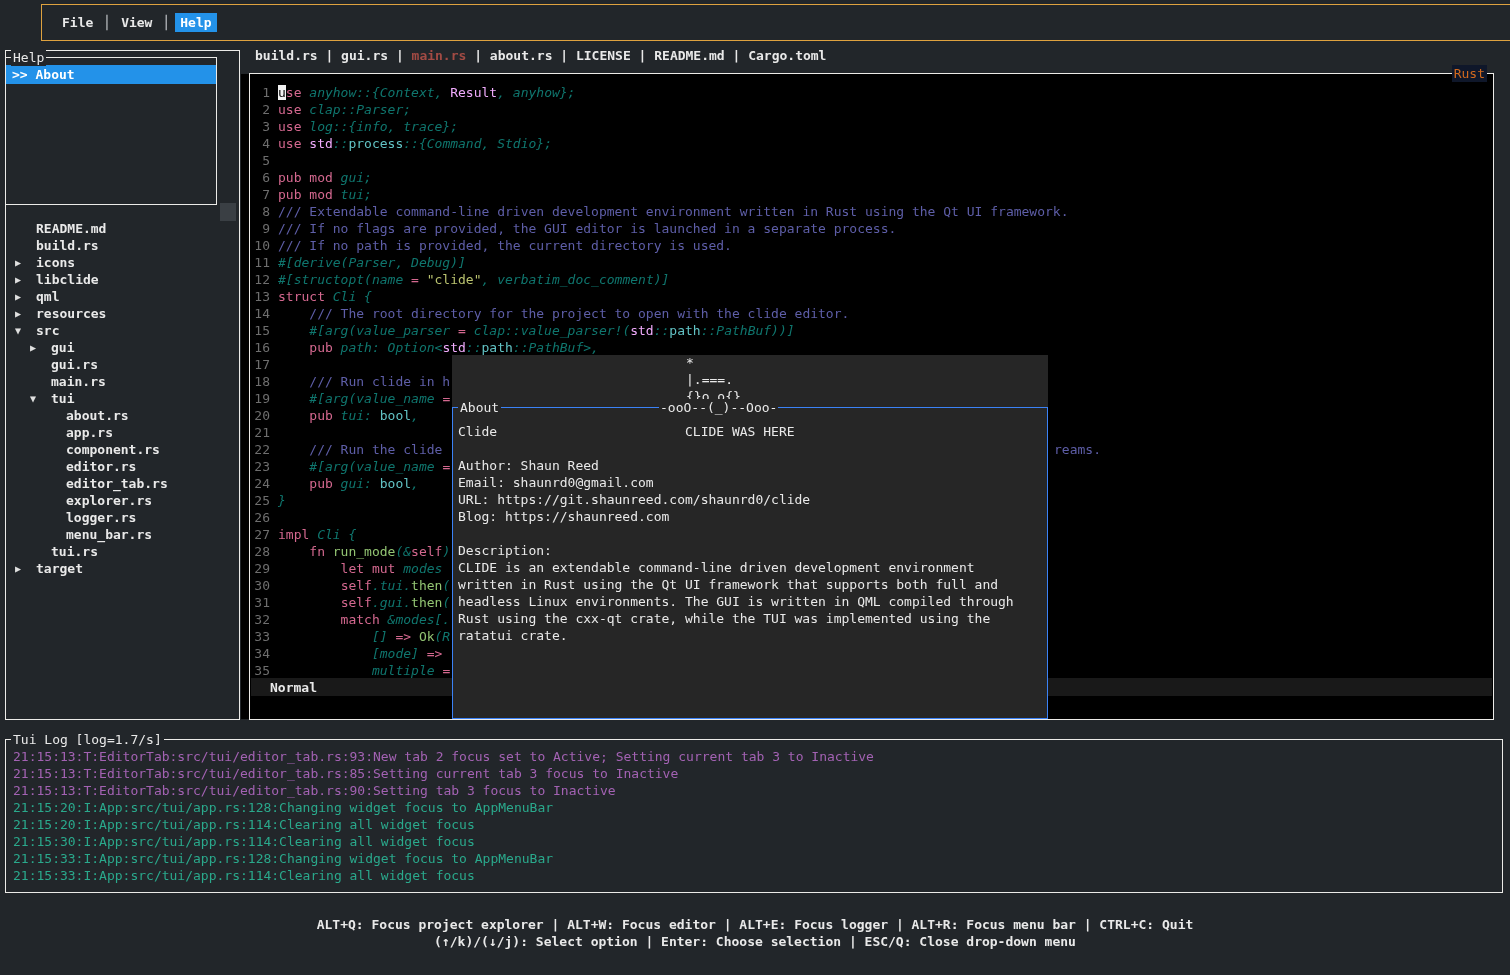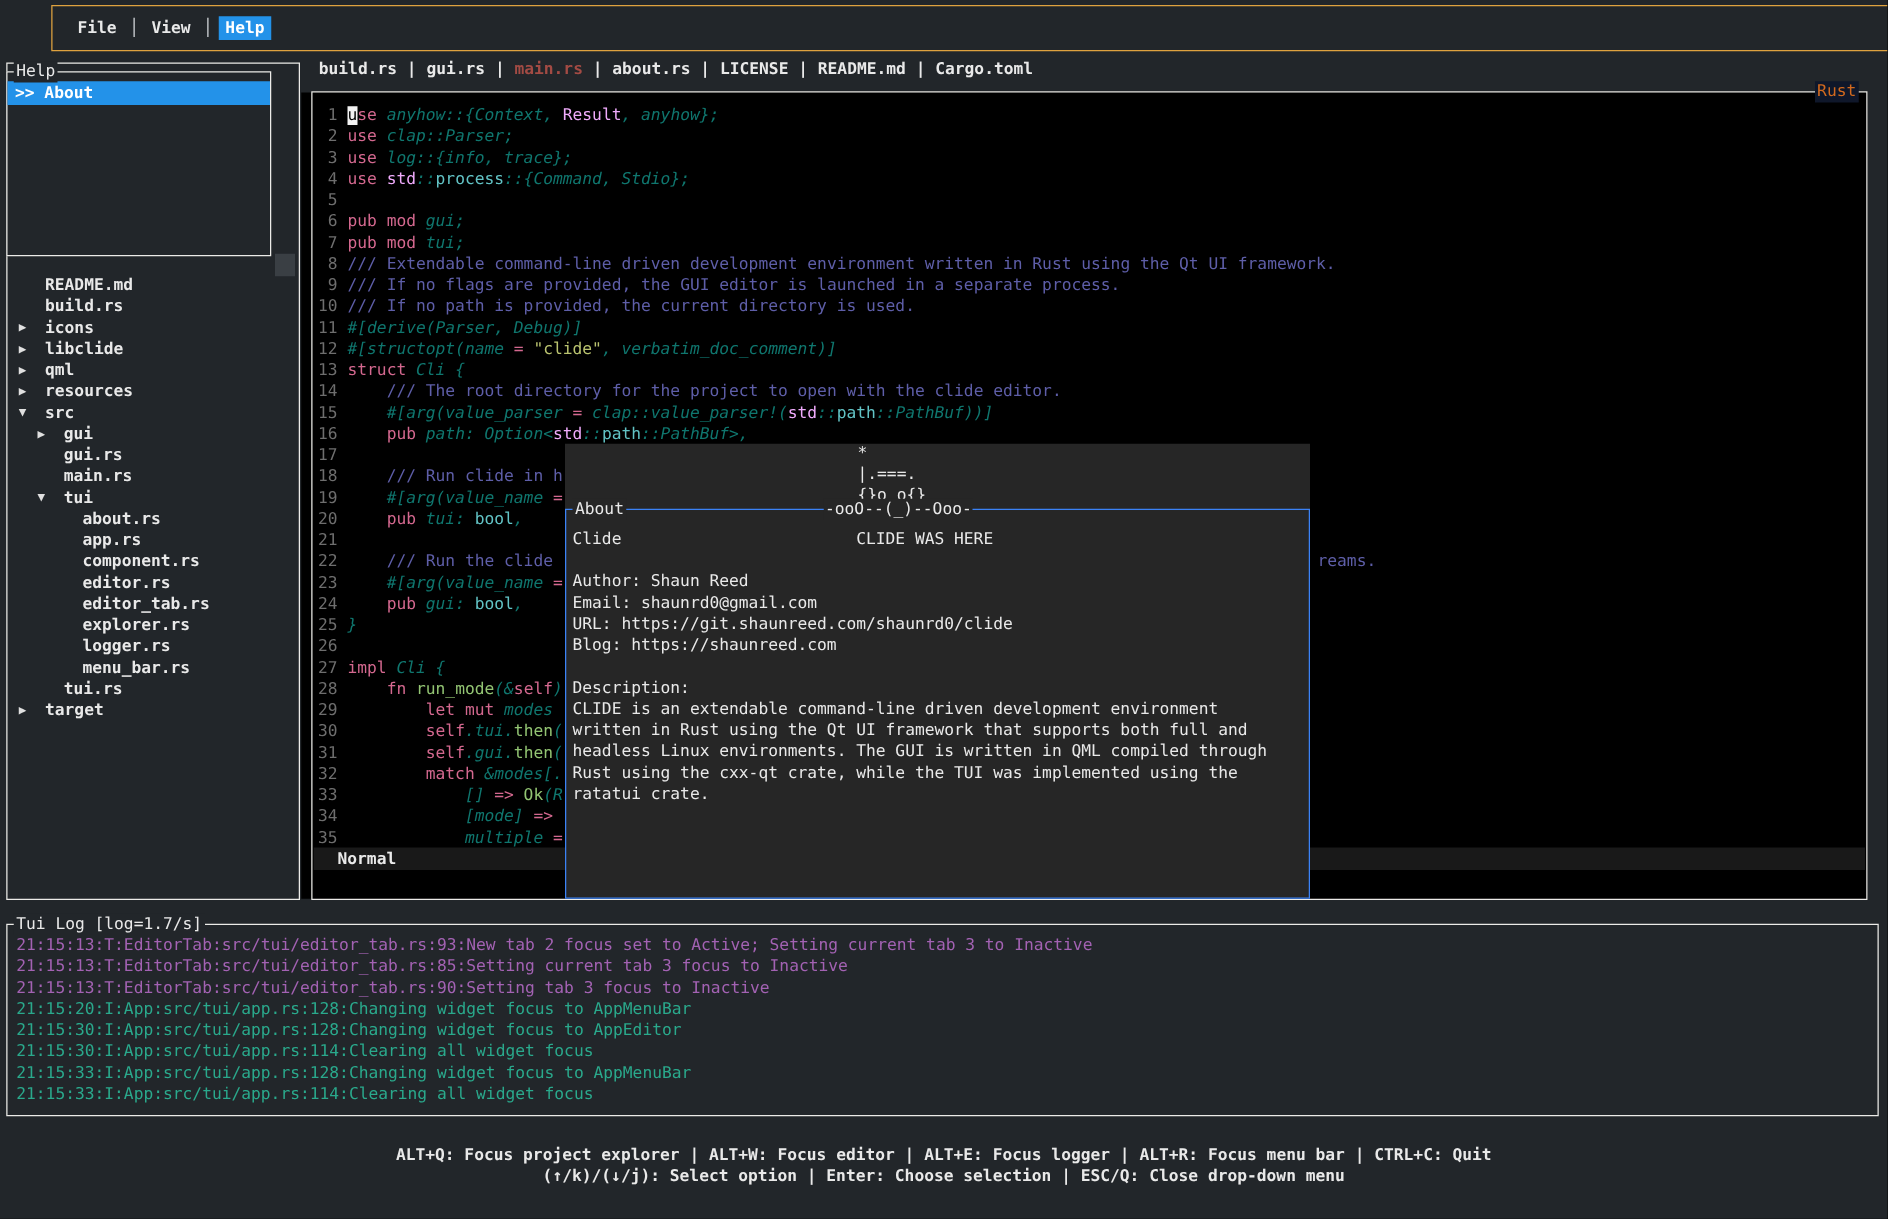--- a/index.html
+++ b/index.html
@@ -146,21 +146,21 @@
     </div>
   </div>
 
   <div class="panel log-panel">
     <span class="panel-title">Tui Log [log=1.7/s]</span>
     <div class="log-rows">
         <div class="log-row log-trace">21:15:13:T:EditorTab:src/tui/editor_tab.rs:93:New tab 2 focus set to Active; Setting current tab 3 to Inactive</div>
         <div class="log-row log-trace">21:15:13:T:EditorTab:src/tui/editor_tab.rs:85:Setting current tab 3 focus to Inactive</div>
         <div class="log-row log-trace">21:15:13:T:EditorTab:src/tui/editor_tab.rs:90:Setting tab 3 focus to Inactive</div>
         <div class="log-row log-info">21:15:20:I:App:src/tui/app.rs:128:Changing widget focus to AppMenuBar</div>
-        <div class="log-row log-info">21:15:30:I:App:src/tui/app.rs:128:Changing widget focus to AppEditor</div>
+        <div class="log-row log-info">21:15:20:I:App:src/tui/app.rs:114:Clearing all widget focus</div>
         <div class="log-row log-info">21:15:30:I:App:src/tui/app.rs:114:Clearing all widget focus</div>
         <div class="log-row log-info">21:15:33:I:App:src/tui/app.rs:128:Changing widget focus to AppMenuBar</div>
         <div class="log-row log-info">21:15:33:I:App:src/tui/app.rs:114:Clearing all widget focus</div>
       </div>
   </div>
 
   <div class="helpbar">
     <div>ALT+Q: Focus project explorer | ALT+W: Focus editor | ALT+E: Focus logger | ALT+R: Focus menu bar | CTRL+C: Quit</div>
     <div>(↑/k)/(↓/j): Select option | Enter: Choose selection | ESC/Q: Close drop-down menu</div>
   </div>

